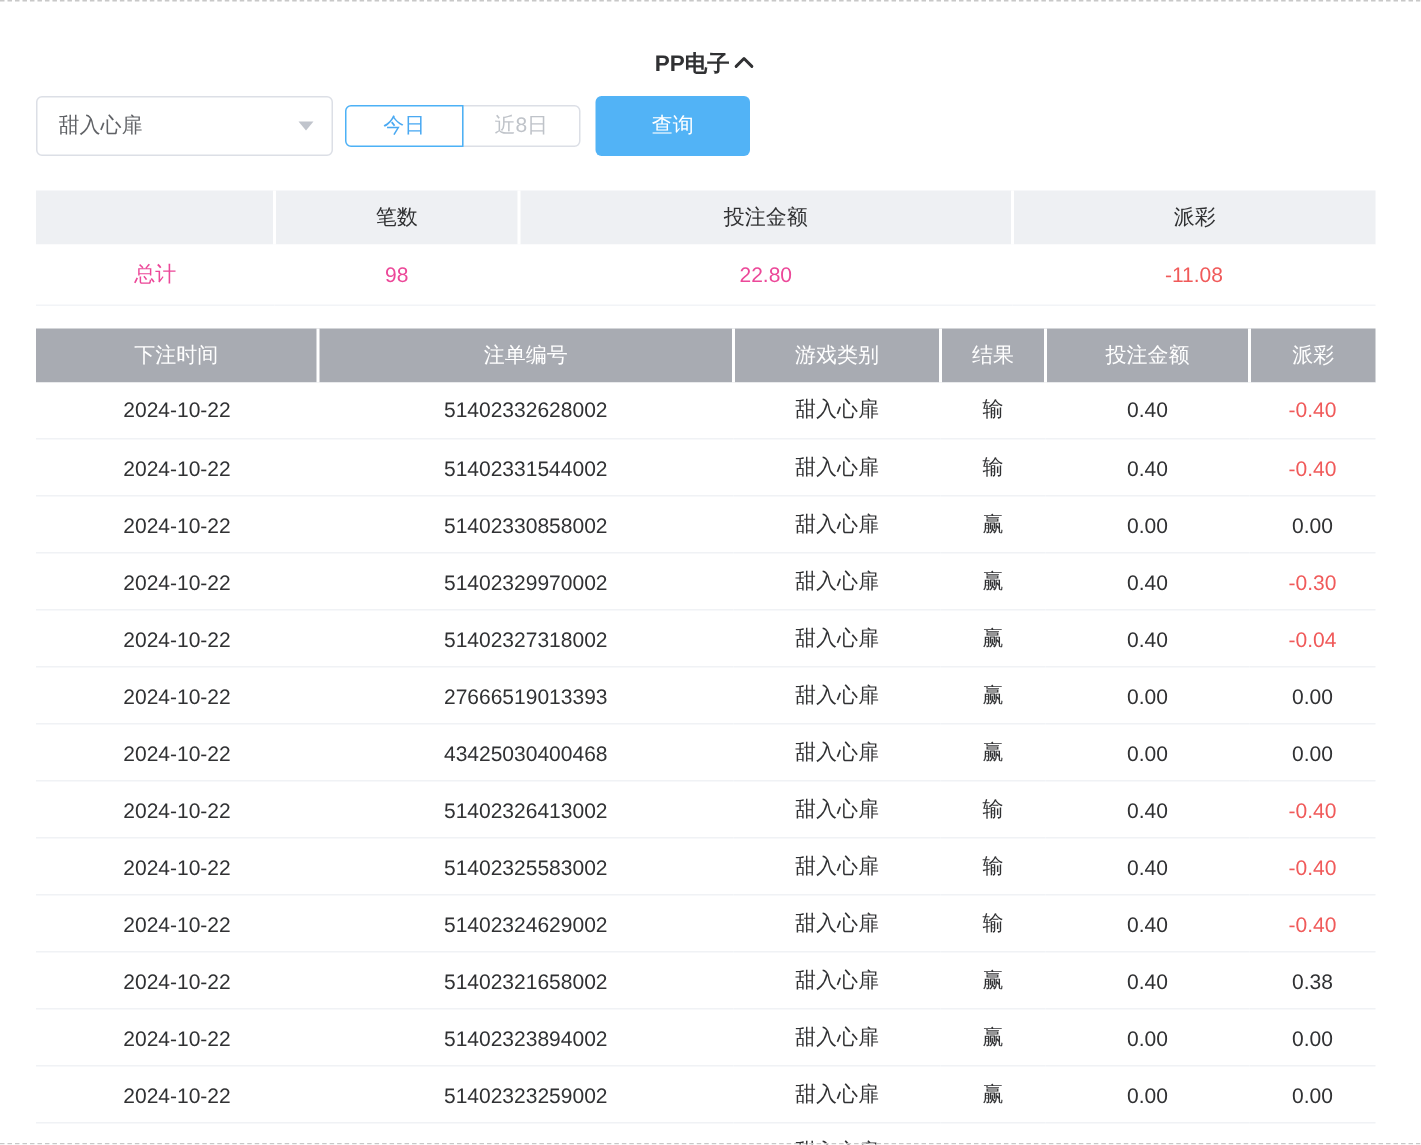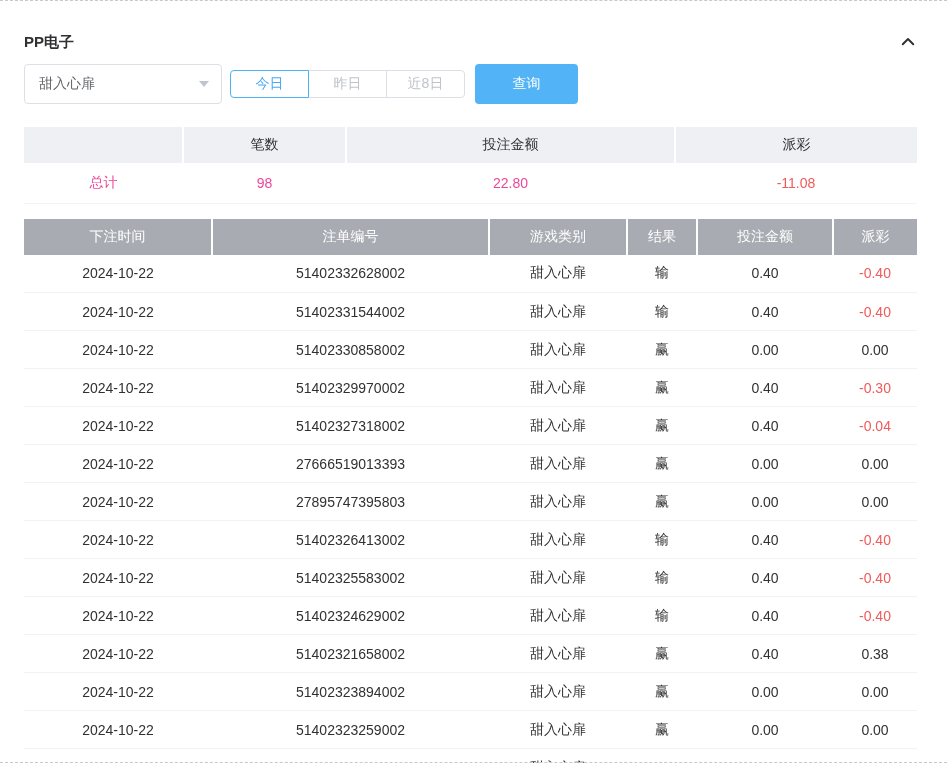--- a/index.html
+++ b/index.html
@@ -4,21 +4,21 @@
 <style>
   * { margin:0; padding:0; box-sizing:border-box; }
   html,body { width:947px; height:763px; overflow:hidden; background:#fff; }
   body { font-family:"Liberation Sans","DejaVu Sans",sans-serif; color:#303133; position:relative; }
   .dash { position:absolute; left:0; right:0; border-top:1px dashed #c8c8c8; }
   .dash.top { top:0; }
   .dash.bottom { bottom:0; }
   .page { padding:0 30px 0 24px; }
 
   
-  .panel-header { padding-top:40px; height:44px; display:flex; align-items:center; justify-content:space-between; }
+  .panel-header { padding-top:40px; height:44px; display:flex; align-items:center; justify-content:center; }
   .panel-title { font-size:15px; font-weight:bold; color:#303133; }
   .collapse-btn { cursor:pointer; display:flex; align-items:center; }
 
   
   .filters { margin-top:20px; height:40px; display:flex; align-items:center; }
   .select-box { width:198px; height:40px; border:1px solid #dcdfe6; border-radius:4px; display:flex; align-items:center; justify-content:space-between; padding:0 12px 0 14px; font-size:14px; color:#606266; cursor:pointer; background:#fff; }
   .caret-down { width:0; height:0; border-left:5px solid transparent; border-right:5px solid transparent; border-top:6px solid #c0c4cc; }
   .date-box { margin-left:14px; width:228px; height:40px; border:1px solid #dcdfe6; border-radius:4px; display:flex; align-items:center; padding:0 10px; font-size:14px; color:#606266; cursor:pointer; background:#fff; }
   .date-box .cal { margin-right:7px; display:flex; align-items:center; }
   .btn-group { margin-left:8px; display:flex; }
@@ -60,21 +60,20 @@
 
   <div class="filters">
     <div class="select-box">
       <span>甜入心扉</span>
       <span class="caret-down"></span>
     </div>
 
 
     <div class="btn-group">
       <button class="quick-btn active">今日</button>
-      <button class="quick-btn">昨日</button>
       <button class="quick-btn">近8日</button>
     </div>
 
     <button class="search-btn">查询</button>
   </div>
 
   <table class="summary-table">
     <colgroup>
         <col style="width:159px">
         <col style="width:163px">
@@ -162,21 +161,21 @@
         <tr>
           <td>2024-10-22</td>
           <td>27666519013393</td>
           <td>甜入心扉</td>
           <td>赢</td>
           <td>0.00</td>
           <td>0.00</td>
         </tr>
         <tr>
           <td>2024-10-22</td>
-          <td>27895747395803</td>
+          <td>43425030400468</td>
           <td>甜入心扉</td>
           <td>赢</td>
           <td>0.00</td>
           <td>0.00</td>
         </tr>
         <tr>
           <td>2024-10-22</td>
           <td>51402326413002</td>
           <td>甜入心扉</td>
           <td>输</td>

